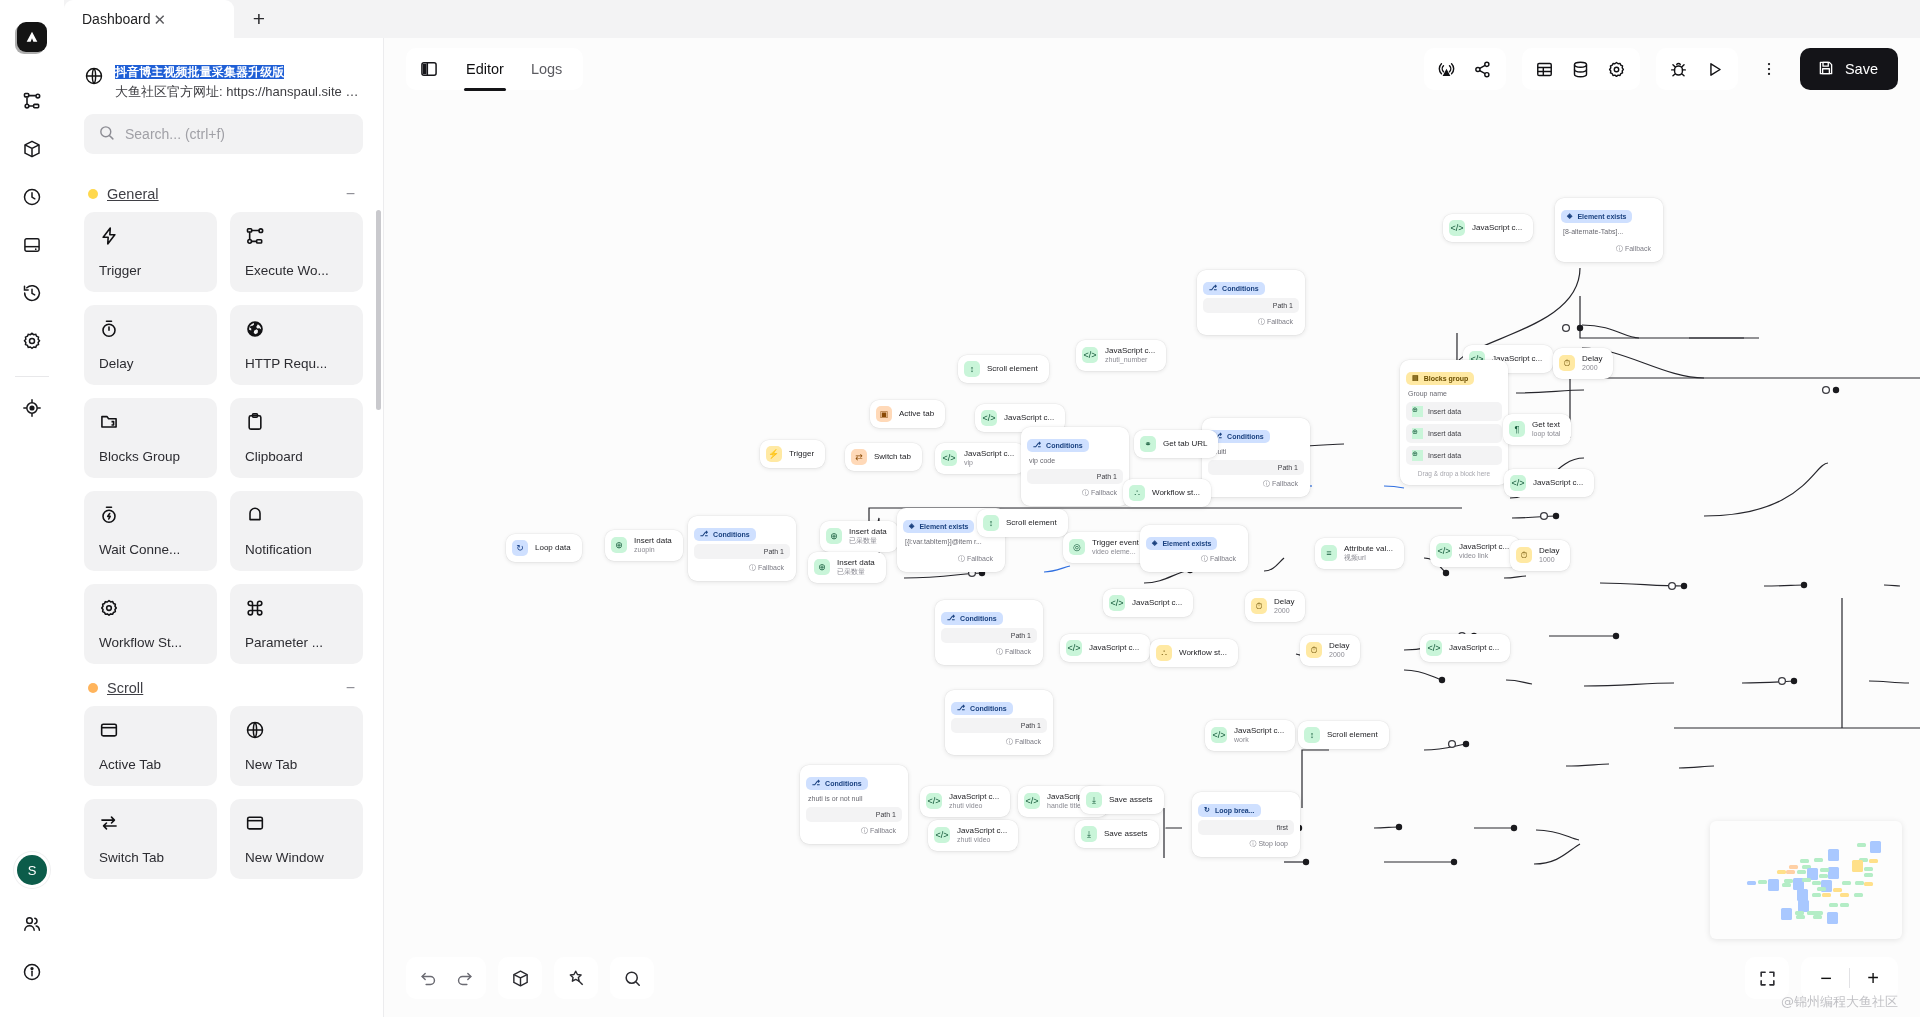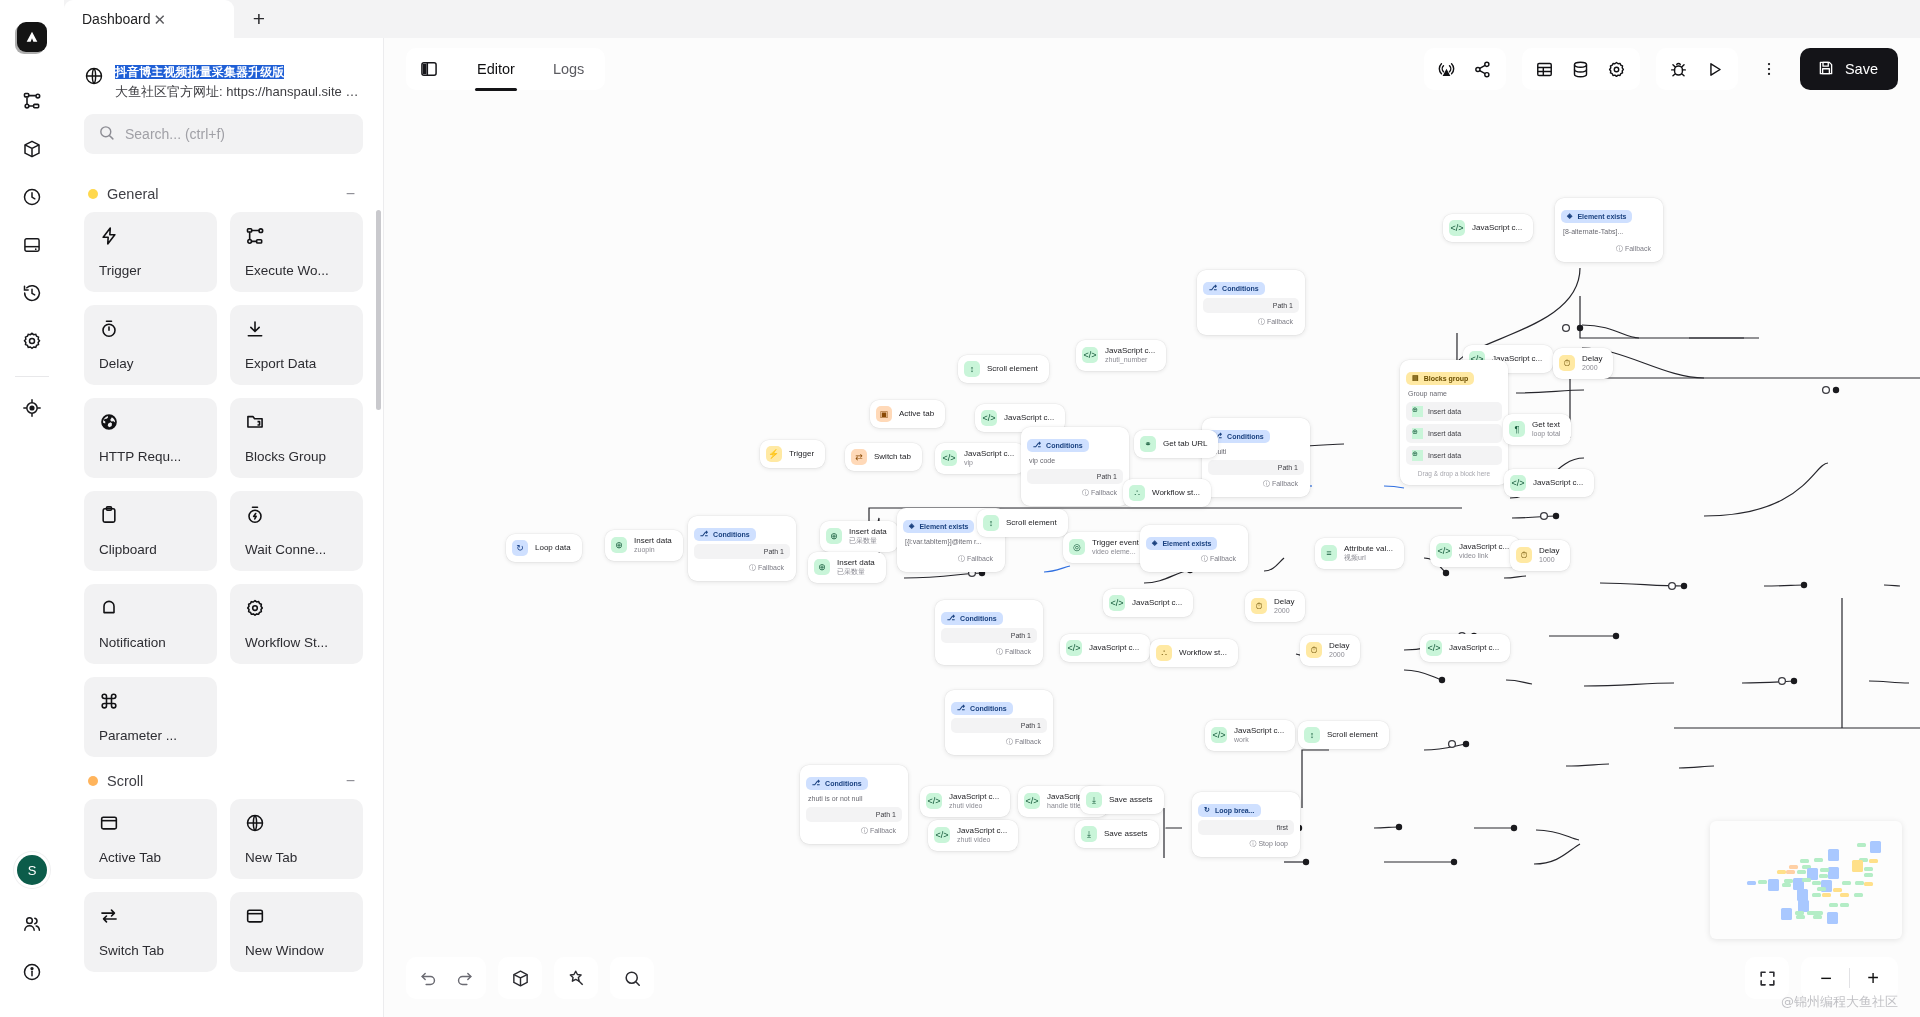--- a/index.html
+++ b/index.html
@@ -86,21 +86,21 @@
 
   .blocks-scroll {
     position: absolute; top: 170px; left: 0; right: 0; bottom: 0;
     overflow: hidden; padding: 0 20px 10px 20px;
   }
   .group-head {
     display: flex; align-items: center; gap: 9px; padding: 16px 4px 10px 4px;
     cursor: pointer;
   }
   .dot { width: 10px; height: 10px; border-radius: 50%; flex: 0 0 10px; }
-  .group-name { font-size: 14.5px; color: #3f3f45; flex: 1; }
+  .group-name { font-size: 14.5px; color: #3f3f45; flex: 1; text-decoration: underline; }
   .group-collapse { color:#8d8d94; font-size: 16px; line-height: 1; padding-right: 4px;}
   .blocks-grid { display: grid; grid-template-columns: 1fr 1fr; gap: 13px; }
   .block-card {
     background: #f2f2f3; border-radius: 10px; height: 80px;
     padding: 14px 15px; display:flex; flex-direction: column;
     justify-content: space-between; cursor: grab; color: #1b1b1e;
   }
   .block-card .bi { height: 20px; color: #121214; }
   .block-card .bl {
     font-size: 13.5px; color: #2c2c31; white-space: nowrap;
@@ -115,21 +115,21 @@
   .main { flex: 1; position: relative; background: #fcfcfc; padding-top: 38px; }
   .editor-top {
     position: absolute; left: 0; right: 0; top: 38px; height: 62px;
     display: flex; align-items: center; padding: 0 22px; z-index: 10;
     pointer-events: none;
   }
   .et-left, .et-right { display: flex; align-items: center; pointer-events: auto; }
   .et-right { margin-left: auto; gap: 16px; }
   .tabs-pill {
     background: #fff; border-radius: 10px; display:flex; align-items:center;
-    gap: 16px; padding: 5px 10px; height: 42px;
+    gap: 5px; padding: 5px 10px; height: 42px;
   }
   .panel-toggle {
     width: 26px; height: 26px; display:flex; align-items:center;
     justify-content:center; cursor:pointer; margin-right: 8px;
   }
   .etab {
     font-size: 14.5px; color: #5b5b61; padding: 8px 11px 9px; cursor: pointer;
     position: relative;
   }
   .etab.active { color: #101012; font-weight: 400; }
@@ -351,26 +351,20 @@
                 <path d="M8 5.3h8.6M5.6 7.6v8.4M8 18.4h5.6"></path>
               </svg></span>
           <span class="bl">Execute Wo...</span>
         </div>
         <div class="block-card">
           <span class="bi"><svg width="20" height="20" viewBox="0 0 24 24" fill="none" stroke="currentColor" stroke-width="1.9" stroke-linecap="round">
                 <circle cx="12" cy="13.5" r="7.2"></circle>
                 <path d="M9 2.6h6M12 9.6v3.9"></path>
               </svg></span>
           <span class="bl">Delay</span>
-        </div>
-        <div class="block-card">
-          <span class="bi"><svg width="20" height="20" viewBox="0 0 24 24" fill="none" stroke="currentColor" stroke-width="1.9" stroke-linecap="round">
-                <path d="M12 3.5v11M7 10l5 5 5-5M4 20h16"></path>
-              </svg></span>
-          <span class="bl">Export Data</span>
         </div>
         <div class="block-card">
           <span class="bi"><svg width="20" height="20" viewBox="0 0 24 24" fill="currentColor">
                 <path d="M12 2.6a9.4 9.4 0 1 0 0 18.8 9.4 9.4 0 0 0 0-18.8zm-1.3 2.1v2.1l-1.6 1.3-2.4.3-1 1.8 1.8 1.3v2.3l-2.5-.9a7.6 7.6 0 0 1 5.7-8.2zm4.7 1.5a7.6 7.6 0 0 1 4 6.3l-1.9-1.5-2.6.3-1.5-1.8 1.3-1.9zm-1.6 6.1 1.8 1.5-.4 2.9-2.6 1.6-2.1-1.5.4-2.6z"></path>
               </svg></span>
           <span class="bl">HTTP Requ...</span>
         </div>
         <div class="block-card">
           <span class="bi"><svg width="20" height="20" viewBox="0 0 24 24" fill="none" stroke="currentColor" stroke-width="1.9" stroke-linejoin="round">
                 <path d="M3.5 5.5h6l2 2.5h9v10h-17z"></path>

